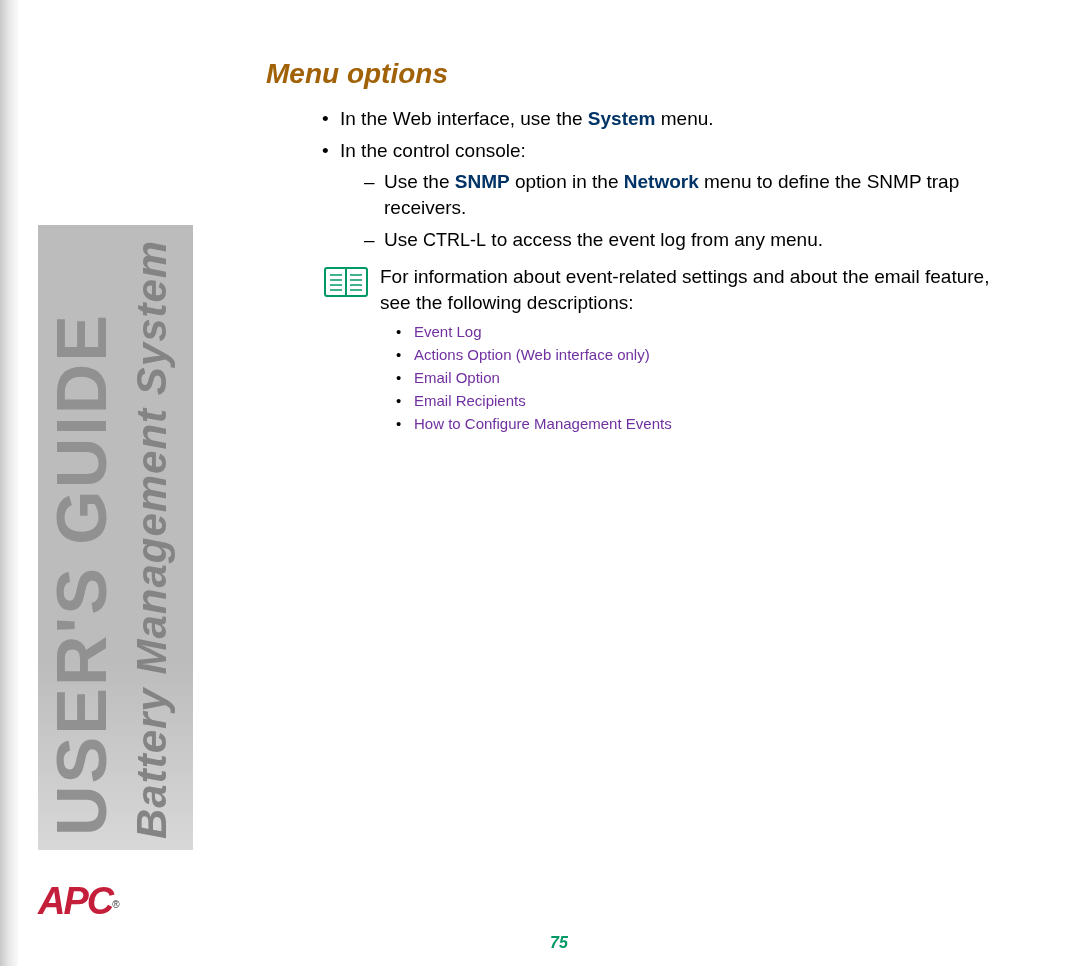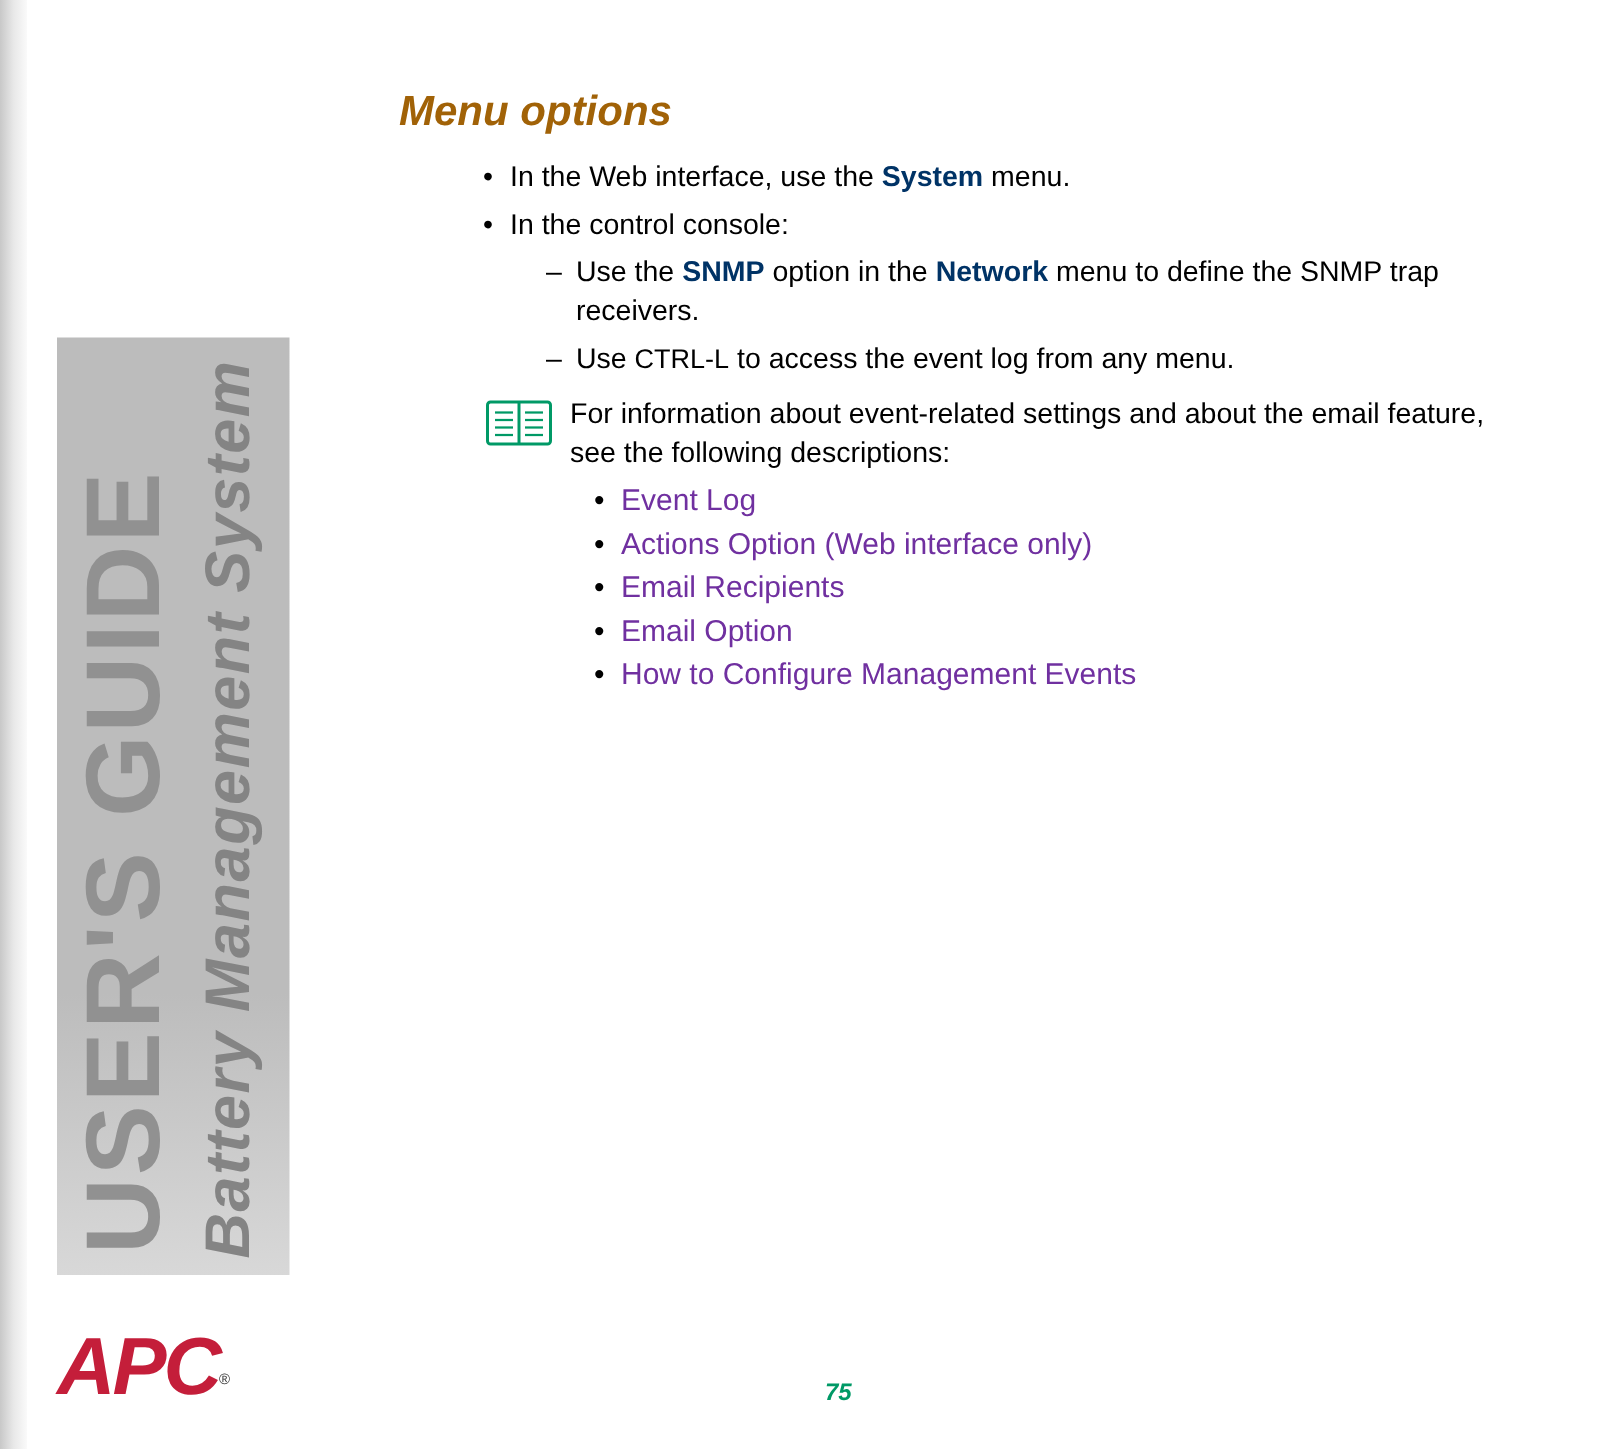--- a/index.html
+++ b/index.html
@@ -65,21 +65,21 @@
     }
     .logo-area {
       position: absolute;
       left: 38px;
       top: 880px;
       width: 120px;
       height: 40px;
     }
     .logo-text {
       font-family: Arial, sans-serif;
-      font-size: 54px;
+      font-size: 38px;
       font-weight: 900;
       font-style: italic;
       color: #c41e3a;
       letter-spacing: -2px;
     }
     .logo-reg {
       font-size: 10px;
       vertical-align: super;
       font-style: normal;
       font-weight: normal;
@@ -167,40 +167,40 @@
       font-size: 19px;
       color: #000;
       line-height: 1.35;
     }
     .link-list {
       margin-left: 130px;
       margin-top: 8px;
       list-style: none;
     }
     .link-list li {
-      font-size: 20px;
+      font-size: 15px;
       margin-bottom: 6px;
       position: relative;
       padding-left: 18px;
     }
     .link-list li::before {
       content: "•";
       position: absolute;
       left: 0;
       top: 0;
       color: #000;
     }
     .hyperlink {
       color: #7030a0;
       cursor: pointer;
     }
     .page-number {
       position: absolute;
       left: 50%;
-      bottom: 28px;
+      bottom: 14px;
       transform: translateX(10px);
       font-family: "Trebuchet MS", Arial, sans-serif;
       font-size: 16px;
       font-weight: bold;
       font-style: italic;
       color: #009966;
     }
   </style>
 </head>
 <body>
@@ -246,20 +246,20 @@
           <line x1="26" y1="19" x2="38" y2="19" stroke="#009966" stroke-width="1.5"></line>
           <line x1="26" y1="24" x2="38" y2="24" stroke="#009966" stroke-width="1.5"></line>
         </svg>
       </div>
       <div class="info-text">For information about event-related settings and about the email feature, see the following descriptions:</div>
     </div>
 
     <ul class="link-list" id="link-list">
         <li><span class="hyperlink">Event Log</span></li>
         <li><span class="hyperlink">Actions Option (Web interface only)</span></li>
+        <li><span class="hyperlink">Email Option</span></li>
         <li><span class="hyperlink">Email Recipients</span></li>
-        <li><span class="hyperlink">Email Option</span></li>
         <li><span class="hyperlink">How to Configure Management Events</span></li>
       </ul>
   </div>
 
   <div class="page-number">75</div>
 </div>
 
 </body></html>

